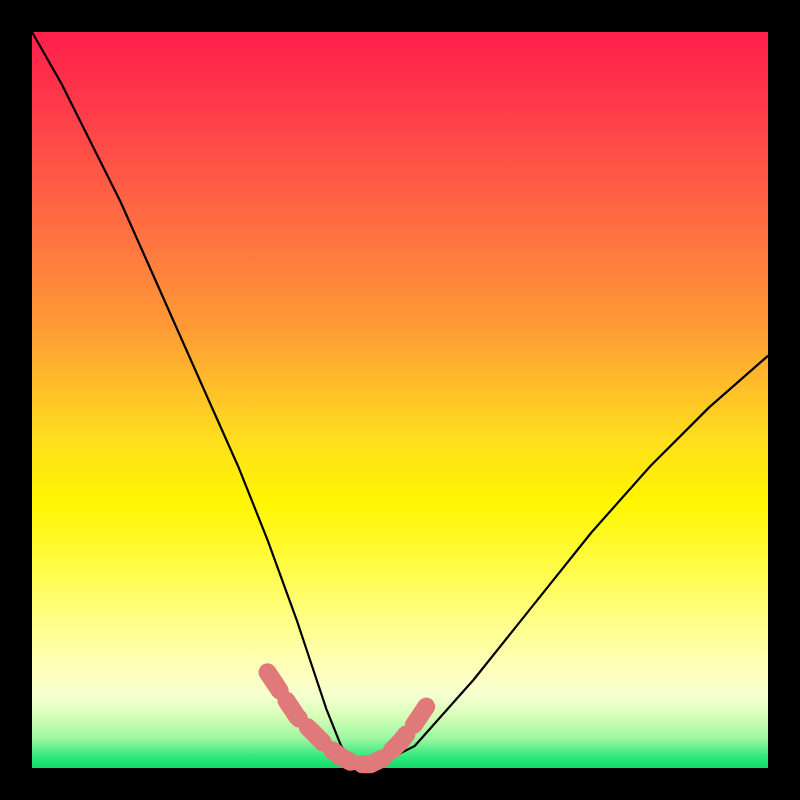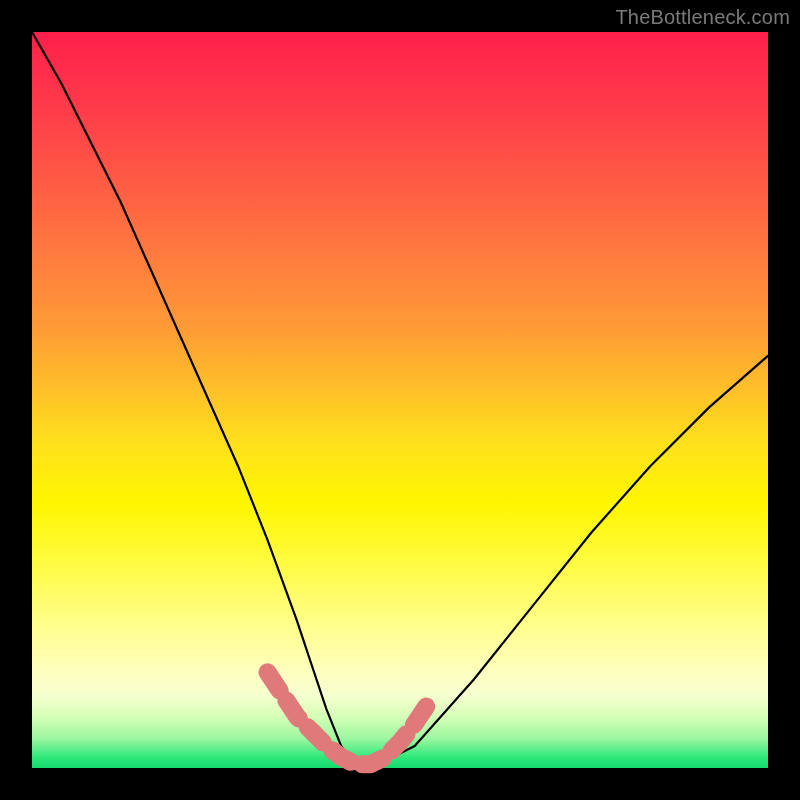--- a/index.html
+++ b/index.html
@@ -60,21 +60,20 @@
     width: 736px;
     height: 736px;
     overflow: visible;
   }
 </style>
 </head>
 <body>
 
 <div class="stage">
 
-  <div class="watermark">TheBottleneck.com</div>
 
   <div class="plot">
     <svg class="curve" viewBox="0 0 736 736" preserveAspectRatio="none">
       <path id="curve-path" fill="none" stroke="#000" stroke-width="2.2" stroke-linecap="round" stroke-linejoin="round" d="M0.0 0.0 L29.4 51.5 L58.9 110.4 L88.3 169.3 L117.8 235.5 L147.2 301.8 L176.6 368.0 L206.1 434.2 L235.5 507.8 L265.0 588.8 L279.7 633.0 L294.4 677.1 L309.1 713.9 L323.8 736.0 L338.6 736.0 L382.7 713.9 L441.6 647.7 L500.5 574.1 L559.4 500.5 L618.2 434.2 L677.1 375.4 L736.0 323.8"></path>
       <path id="highlight-path" fill="none" stroke="#e07a7a" stroke-width="18" stroke-linecap="round" stroke-linejoin="round" stroke-dasharray="22 12" d="M235.5 640.3 L250.2 662.4 L265.0 684.5 L279.7 699.2 L294.4 713.9 L309.1 725.0 L323.8 732.3 L338.6 732.3 L353.3 725.0 L368.0 710.2 L382.7 691.8 L397.4 669.8"></path>
     </svg>
   </div>
 
 </div>
 

